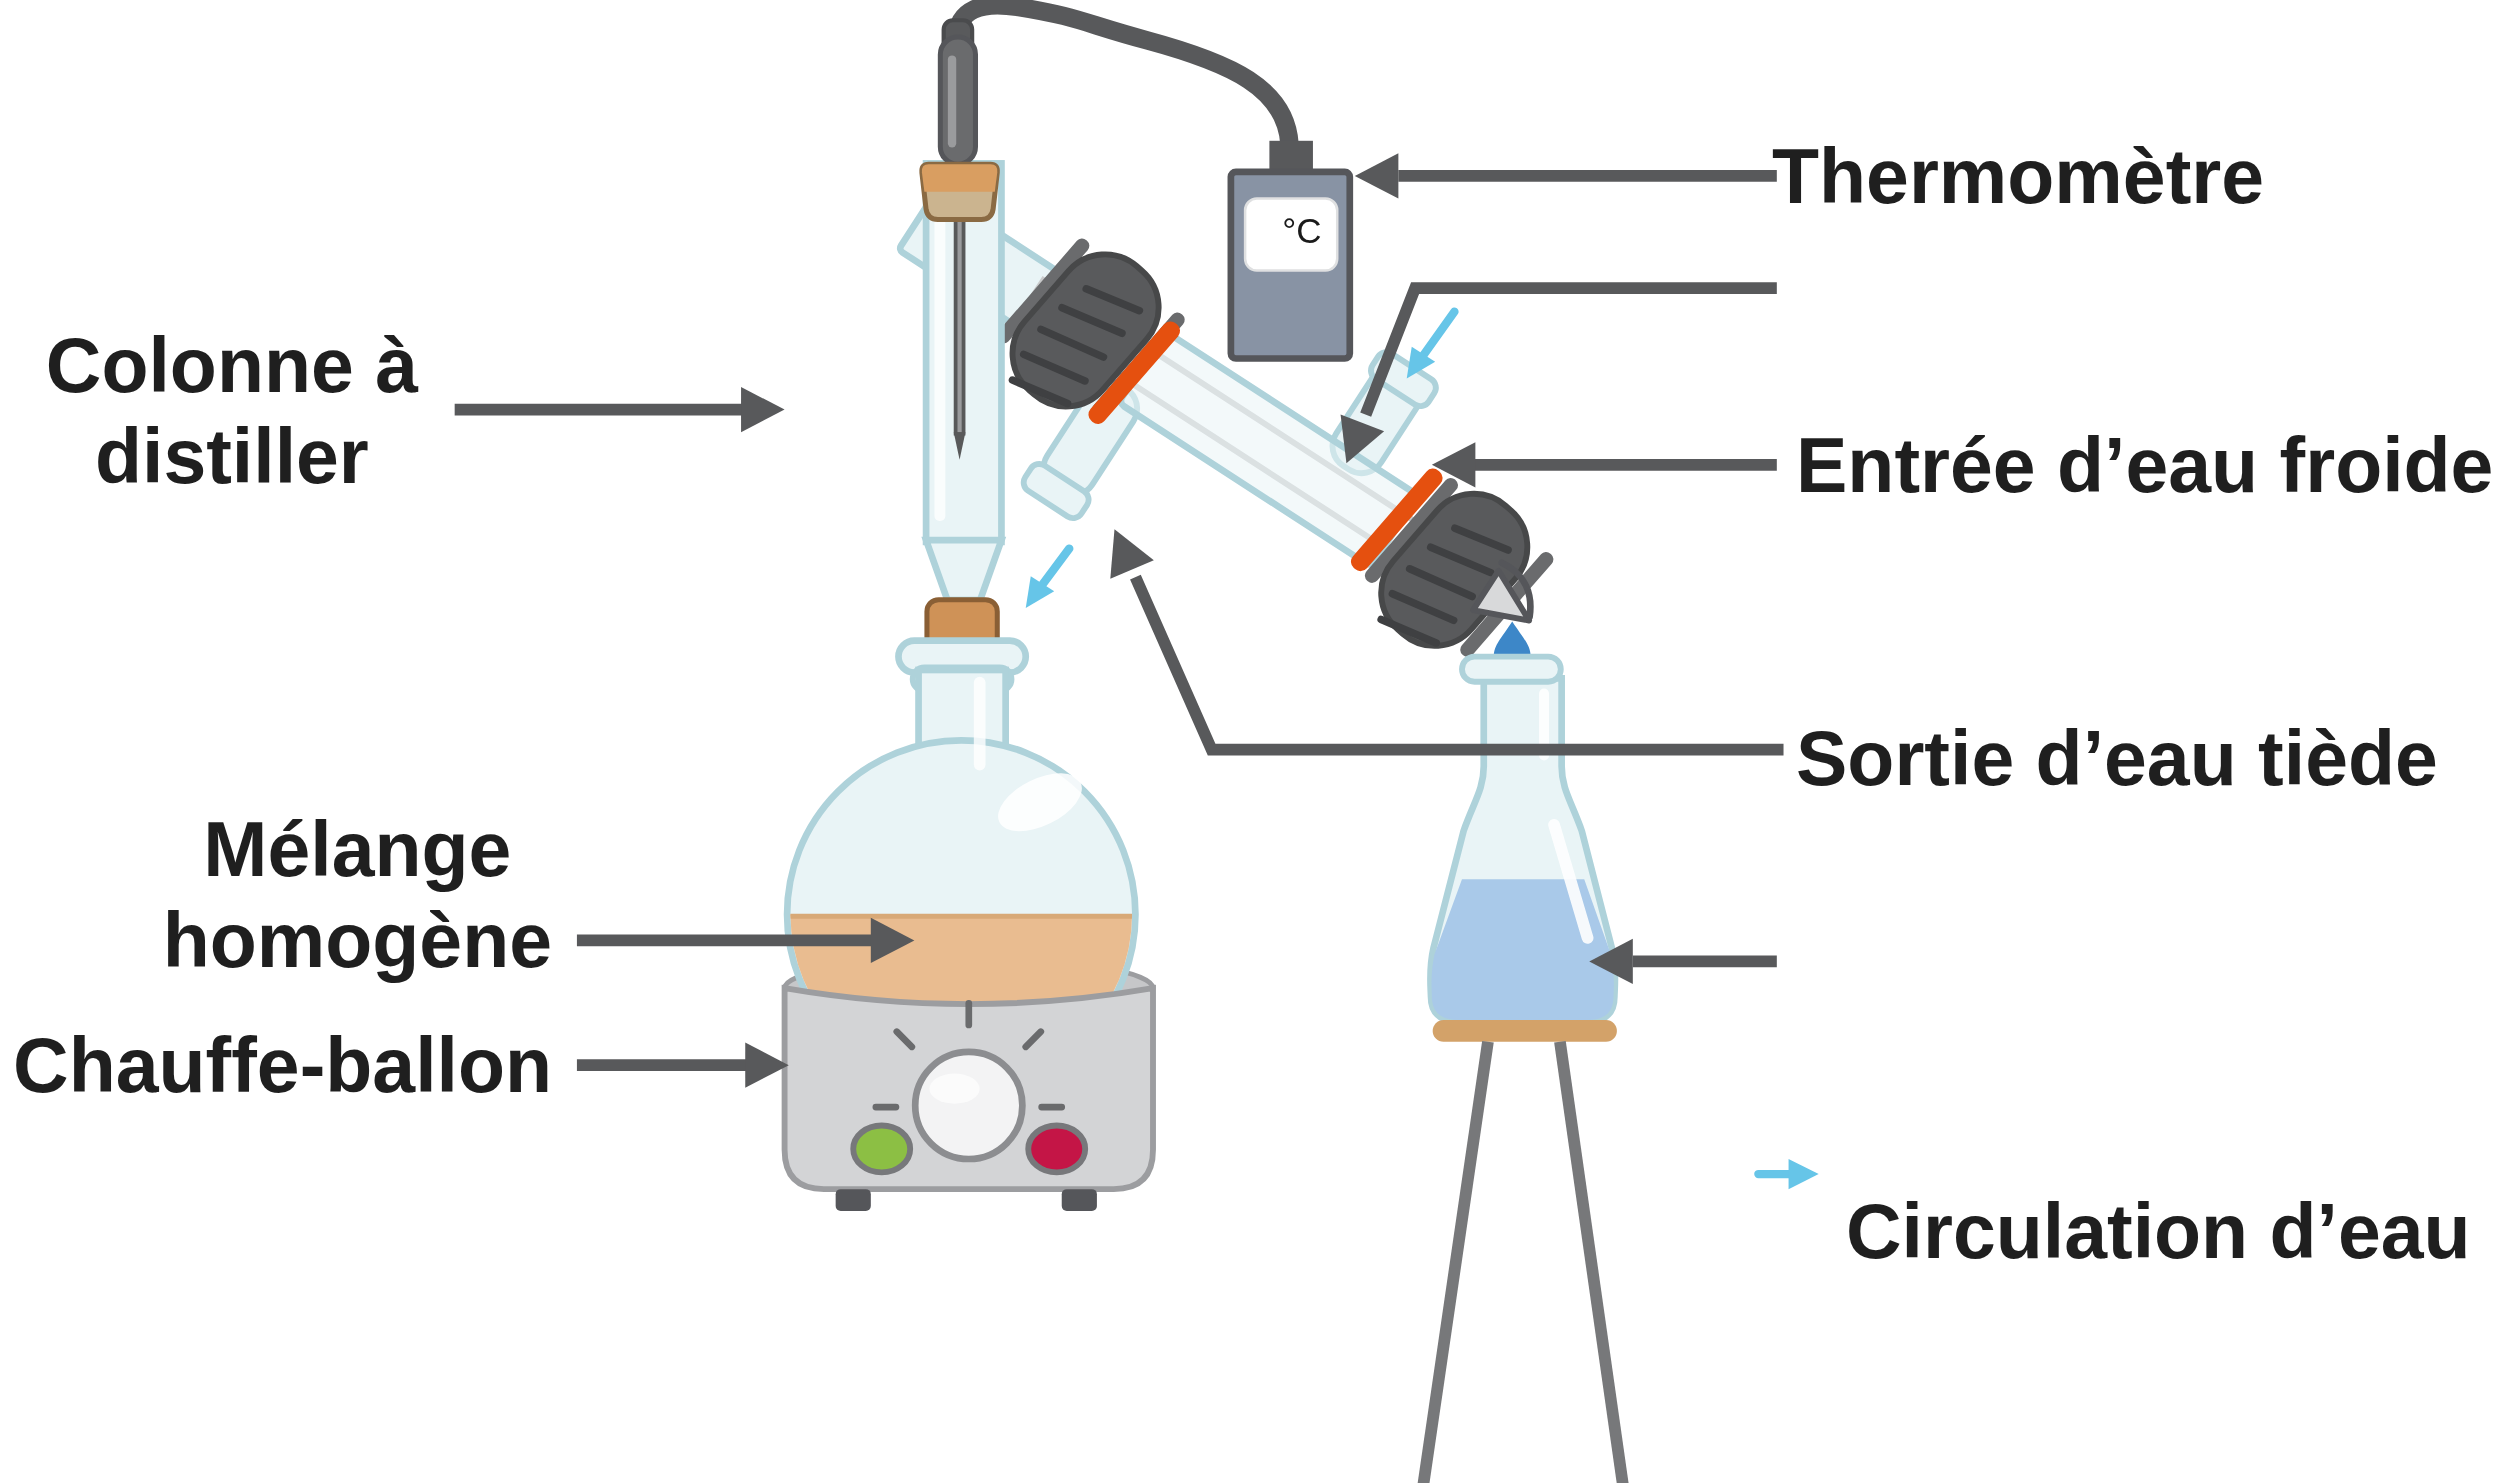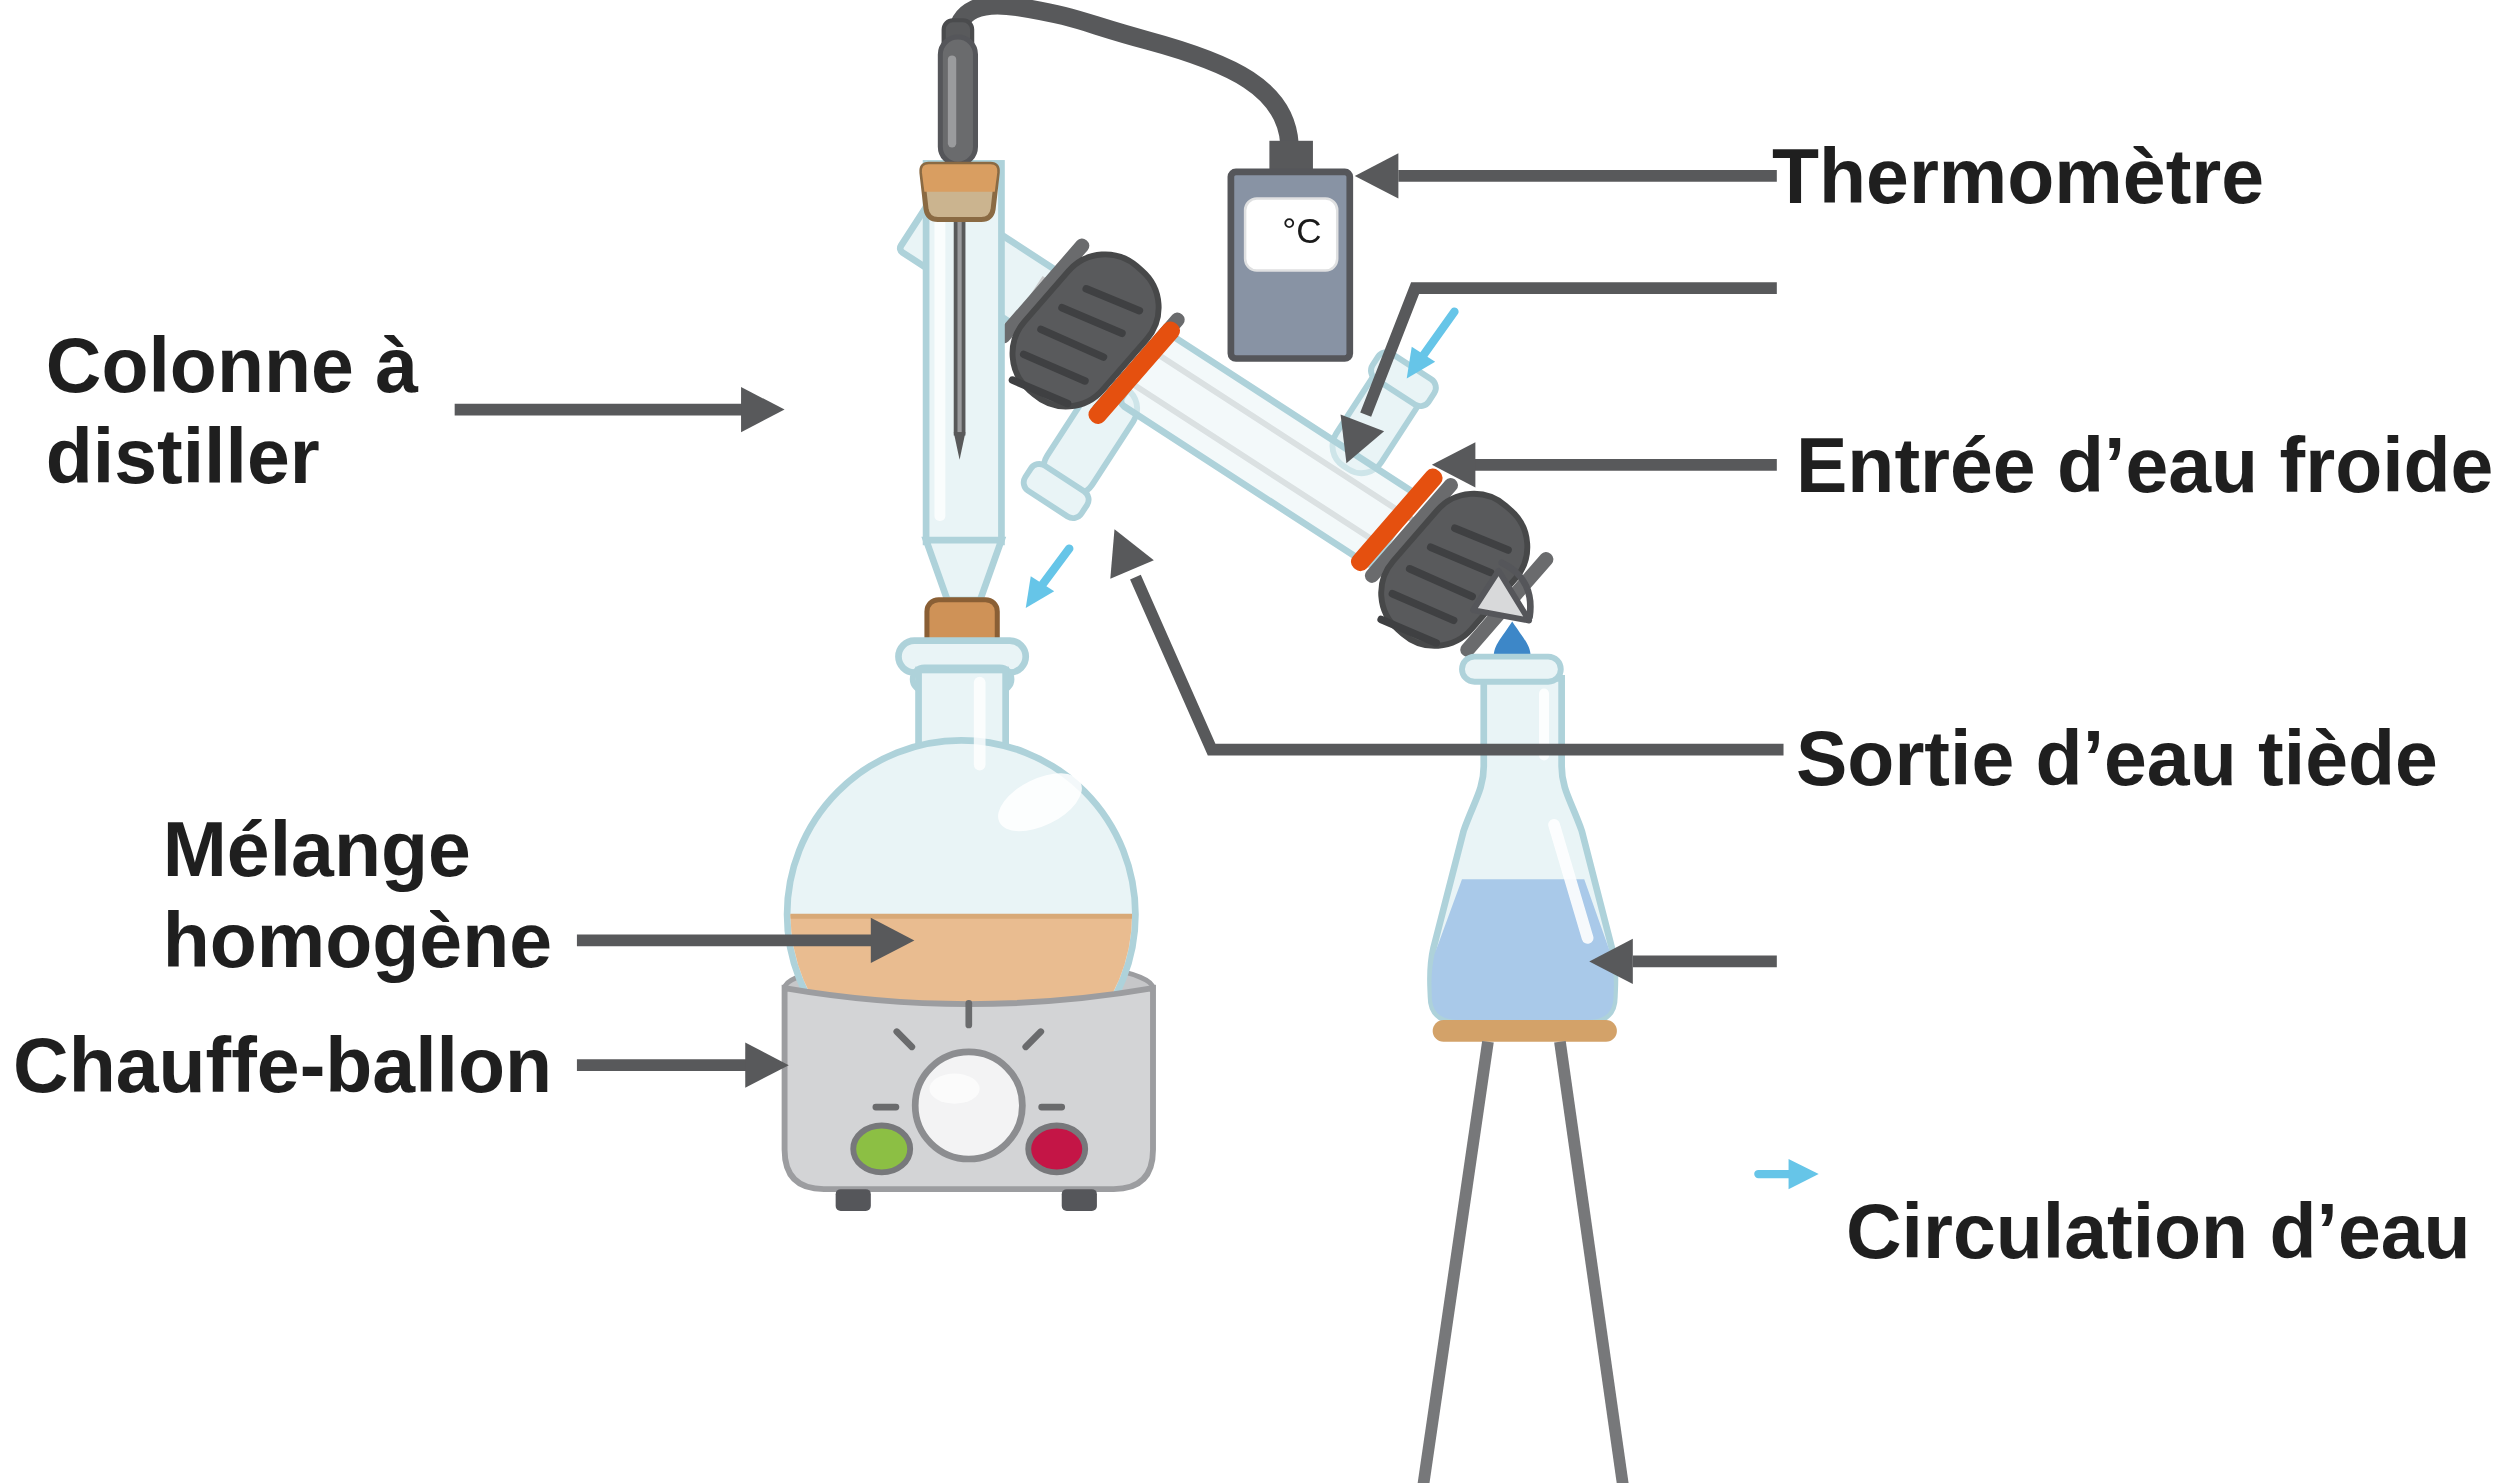--- a/index.html
+++ b/index.html
@@ -8,21 +8,21 @@
     --cork:#d49a5f; --mixture-tan:#e9bc90; --distillate-blue:#a9c9e9;
     --mantle-gray:#d3d4d6; --power-green:#8cbf44; --power-red:#c41546;
     --thermometer-body:#8893a4; --drop-blue:#3d87c8;
   }
   html,body{margin:0;padding:0;width:2512px;height:1484px;background:#ffffff;overflow:hidden;}
   #stage{position:absolute;inset:0;width:2512px;height:1484px;
     font-family:"Liberation Sans", sans-serif;}
   #art{position:absolute;left:0;top:0;}
   .lbl{position:absolute;color:var(--label-text);font-weight:700;font-size:77px;
     line-height:91px;white-space:nowrap;}
-  .lbl.right{text-align:left;}
+  .lbl.right{text-align:center;}
   .glass{fill:var(--glass-fill);stroke:var(--glass-stroke);stroke-width:8;}
   .glassthin{fill:var(--glass-fill);stroke:var(--glass-stroke);stroke-width:7;}
   .leader{stroke:var(--leader-arrow);stroke-width:14;fill:none;}
   .leaderhead{fill:var(--leader-arrow);stroke:none;}
   .bluearrow{stroke:var(--water-flow-arrow);stroke-width:10;fill:none;stroke-linecap:round;}
   .bluehead{fill:var(--water-flow-arrow);stroke:none;}
   .clamp{fill:#595a5c;stroke:#474849;stroke-width:7;}
   .ridge{stroke:#3f4042;stroke-width:9;stroke-linecap:round;}
   .clipbar{fill:#6a6b6d;}
   .seal{fill:var(--seal-orange);}

